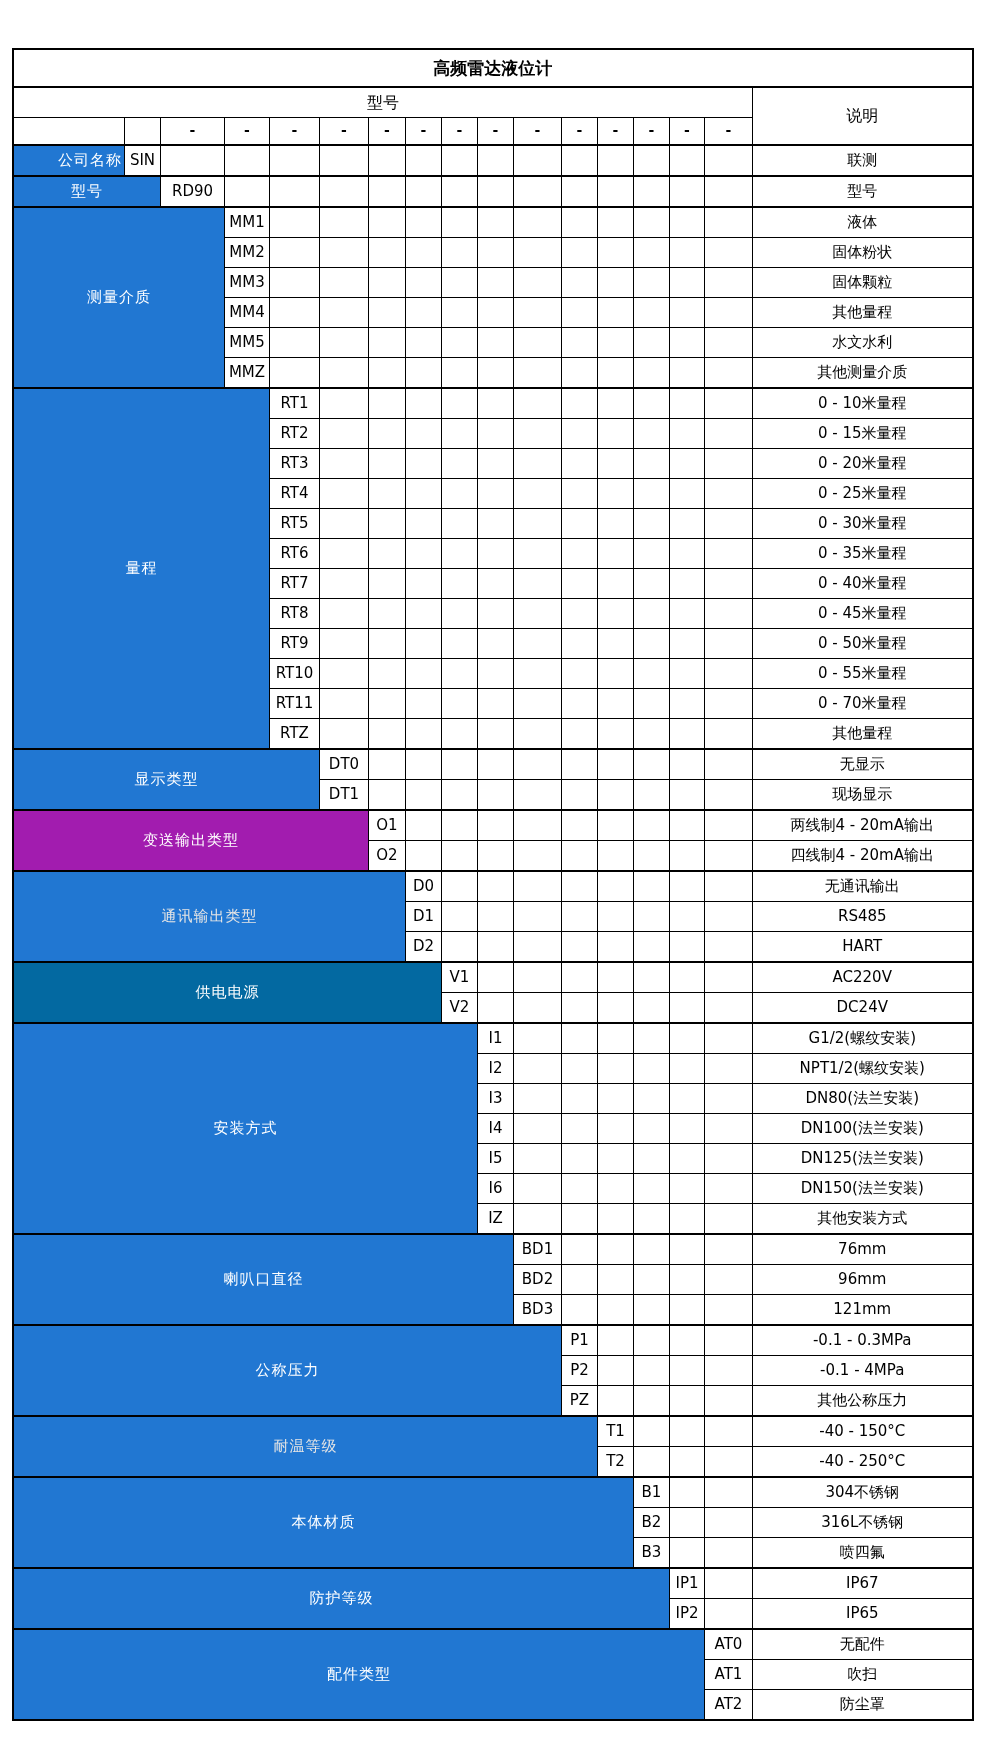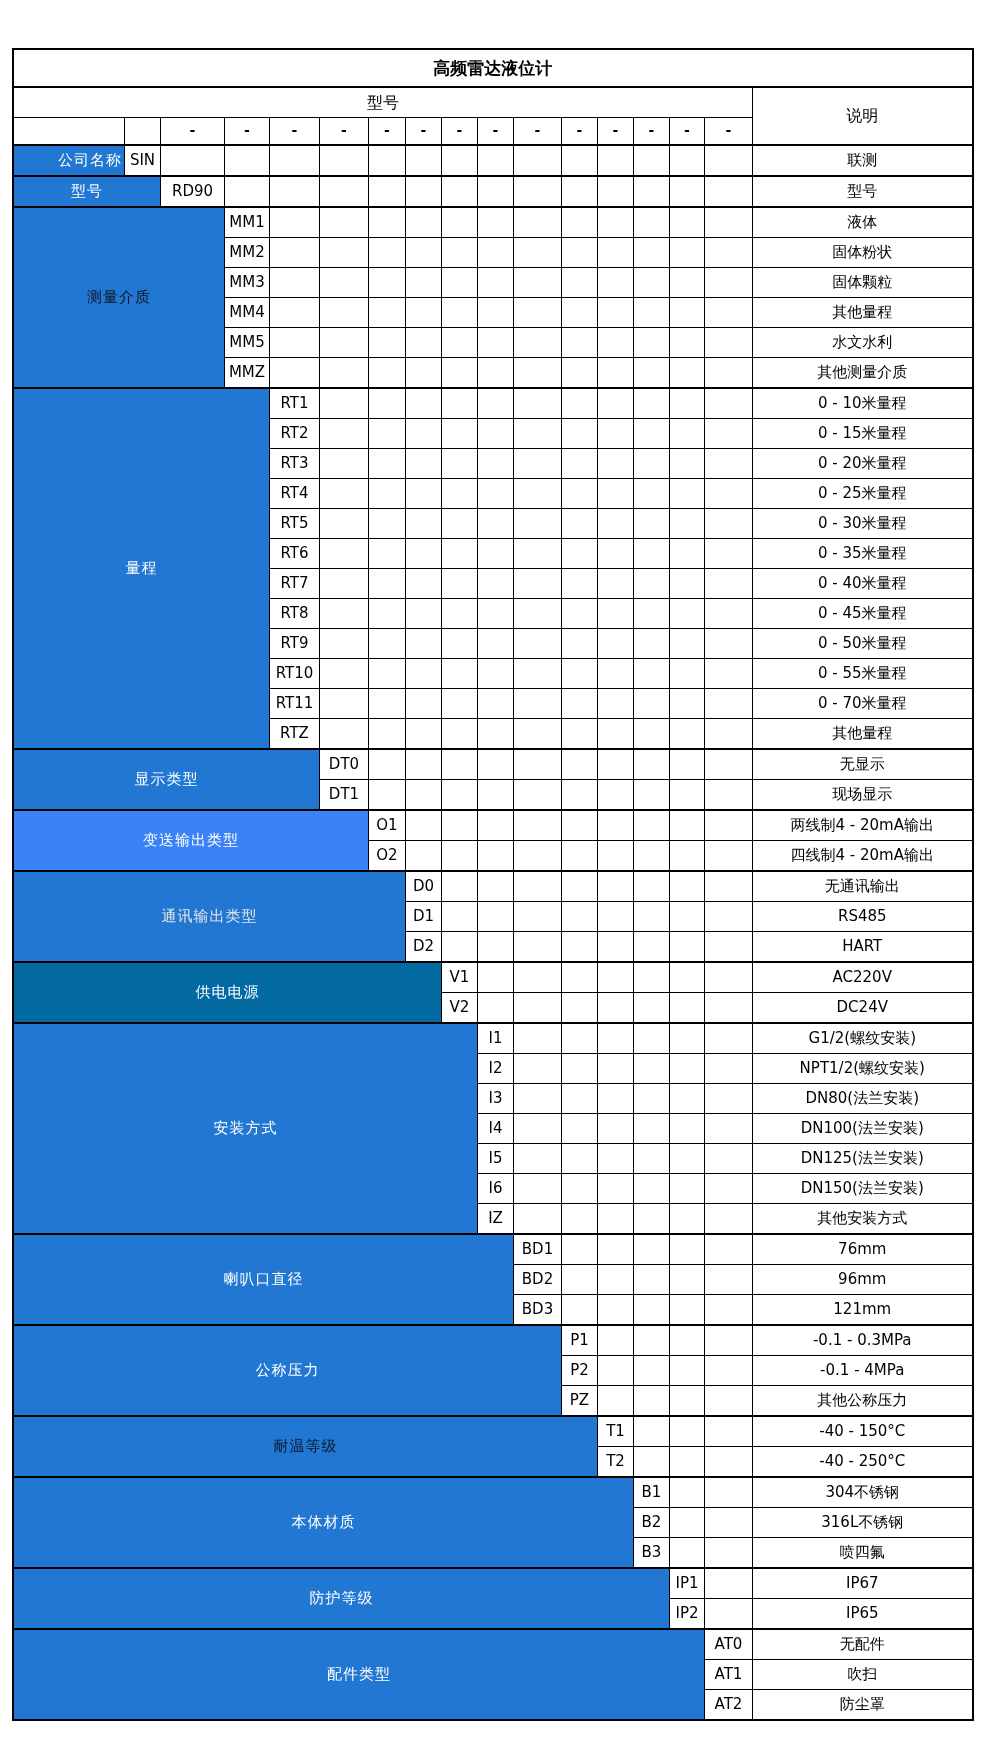--- a/index.html
+++ b/index.html
@@ -114,21 +114,21 @@
           <td></td>
           <td></td>
           <td></td>
           <td></td>
           <td></td>
           <td></td>
           <td></td>
           <td class="desc desc-col">型号</td>
         </tr>
         <tr class="opt-row cat-start">
-          <td class="cat" colspan="3" rowspan="6" style="background: rgb(33, 119, 210); color: #0f172a;">测量介质</td>
+          <td class="cat" colspan="3" rowspan="6" style="background: rgb(33, 119, 210); color: #ffffff;">测量介质</td>
           <td class="code">MM1</td>
           <td></td>
           <td></td>
           <td></td>
           <td></td>
           <td></td>
           <td></td>
           <td></td>
           <td></td>
           <td></td>
@@ -421,21 +421,21 @@
           <td></td>
           <td></td>
           <td></td>
           <td></td>
           <td></td>
           <td></td>
           <td></td>
           <td class="desc desc-col">现场显示</td>
         </tr>
         <tr class="opt-row cat-start">
-          <td class="cat" colspan="6" rowspan="2" style="background: #3b82f6; color: rgb(255, 255, 255);">变送输出类型</td>
+          <td class="cat" colspan="6" rowspan="2" style="background: #a21caf; color: rgb(255, 255, 255);">变送输出类型</td>
           <td class="code">O1</td>
           <td></td>
           <td></td>
           <td></td>
           <td></td>
           <td></td>
           <td></td>
           <td></td>
           <td></td>
           <td></td>
@@ -632,21 +632,21 @@
         </tr>
         <tr class="opt-row">
           <td class="code">PZ</td>
           <td></td>
           <td></td>
           <td></td>
           <td></td>
           <td class="desc desc-col">其他公称压力</td>
         </tr>
         <tr class="opt-row cat-start">
-          <td class="cat" colspan="12" rowspan="2" style="background: rgb(33, 119, 210); color: #0f172a; text-align: center;">耐温等级</td>
+          <td class="cat" colspan="12" rowspan="2" style="background: rgb(33, 119, 210); color: #e5e5e5; text-align: center;">耐温等级</td>
           <td class="code">T1</td>
           <td></td>
           <td></td>
           <td></td>
           <td class="desc desc-col">-40 - 150°C</td>
         </tr>
         <tr class="opt-row">
           <td class="code">T2</td>
           <td></td>
           <td></td>

